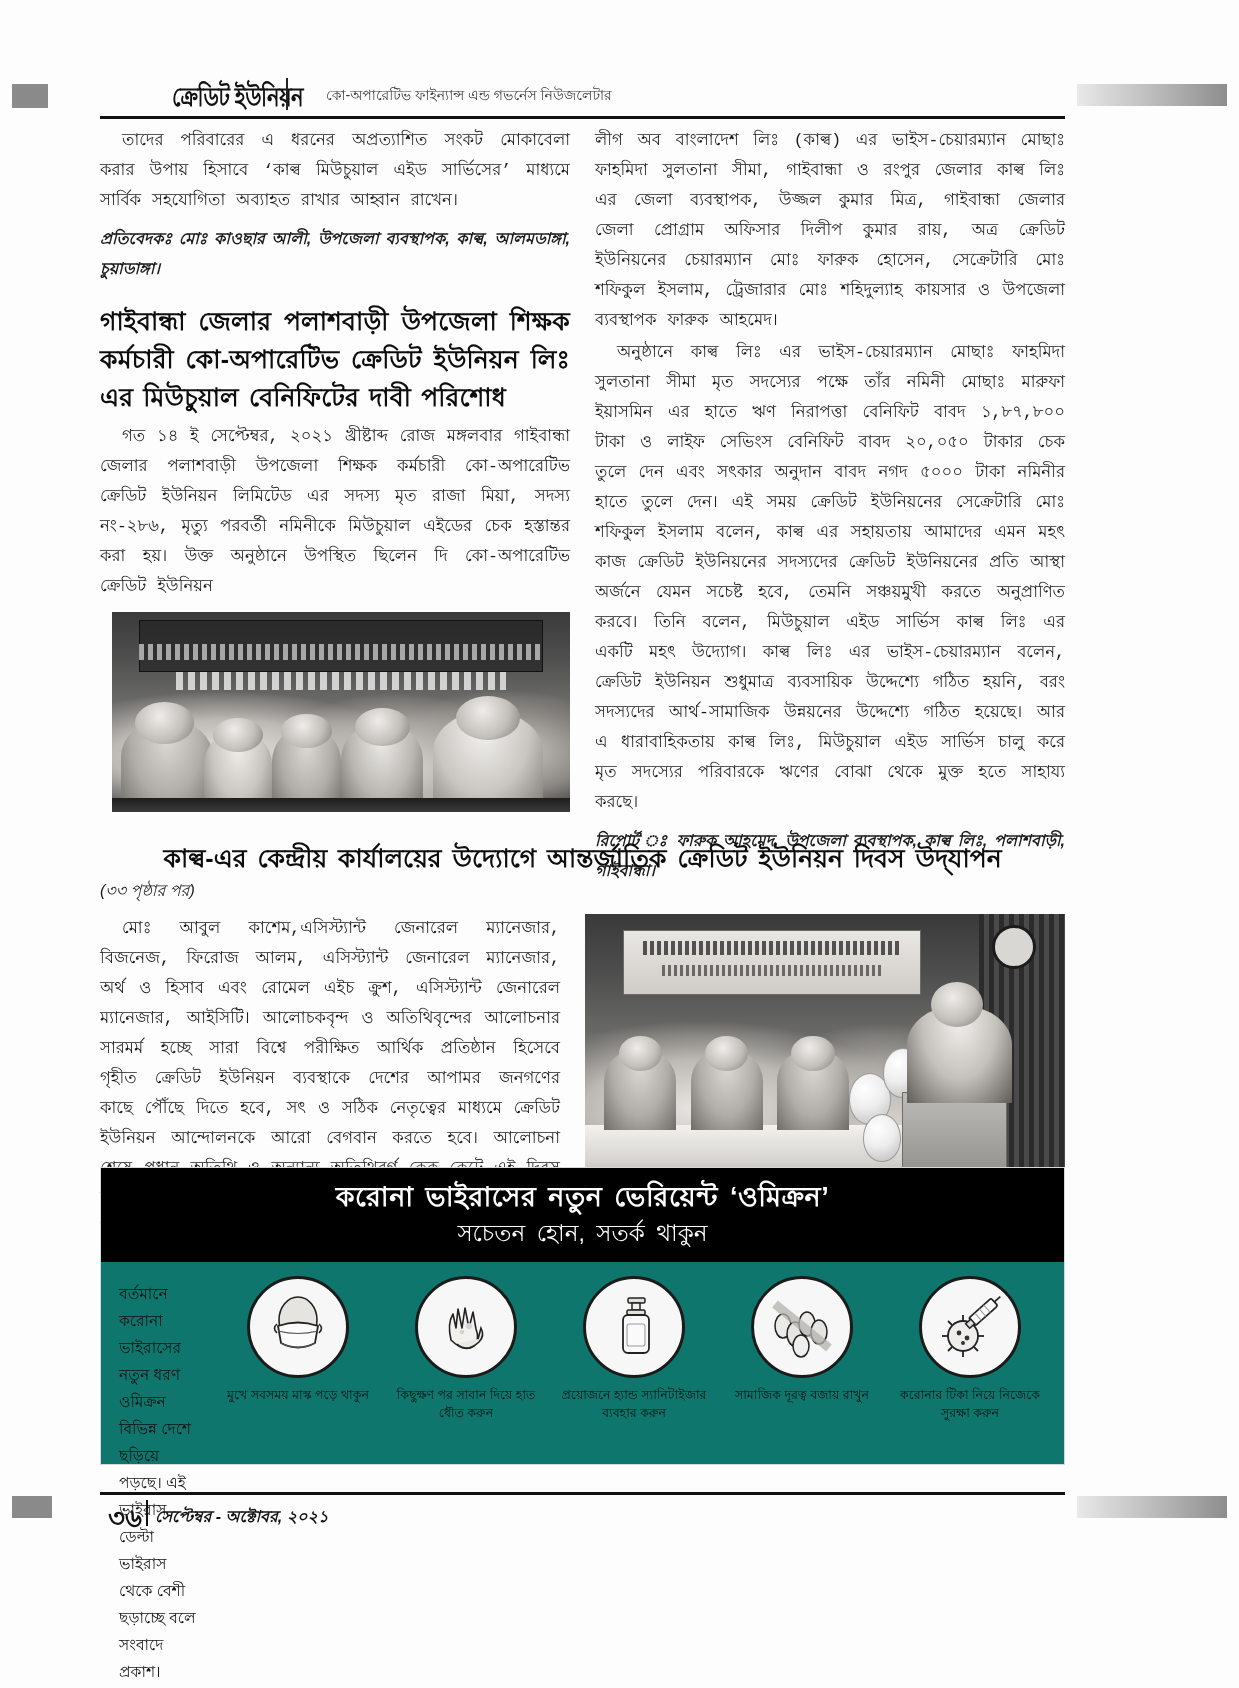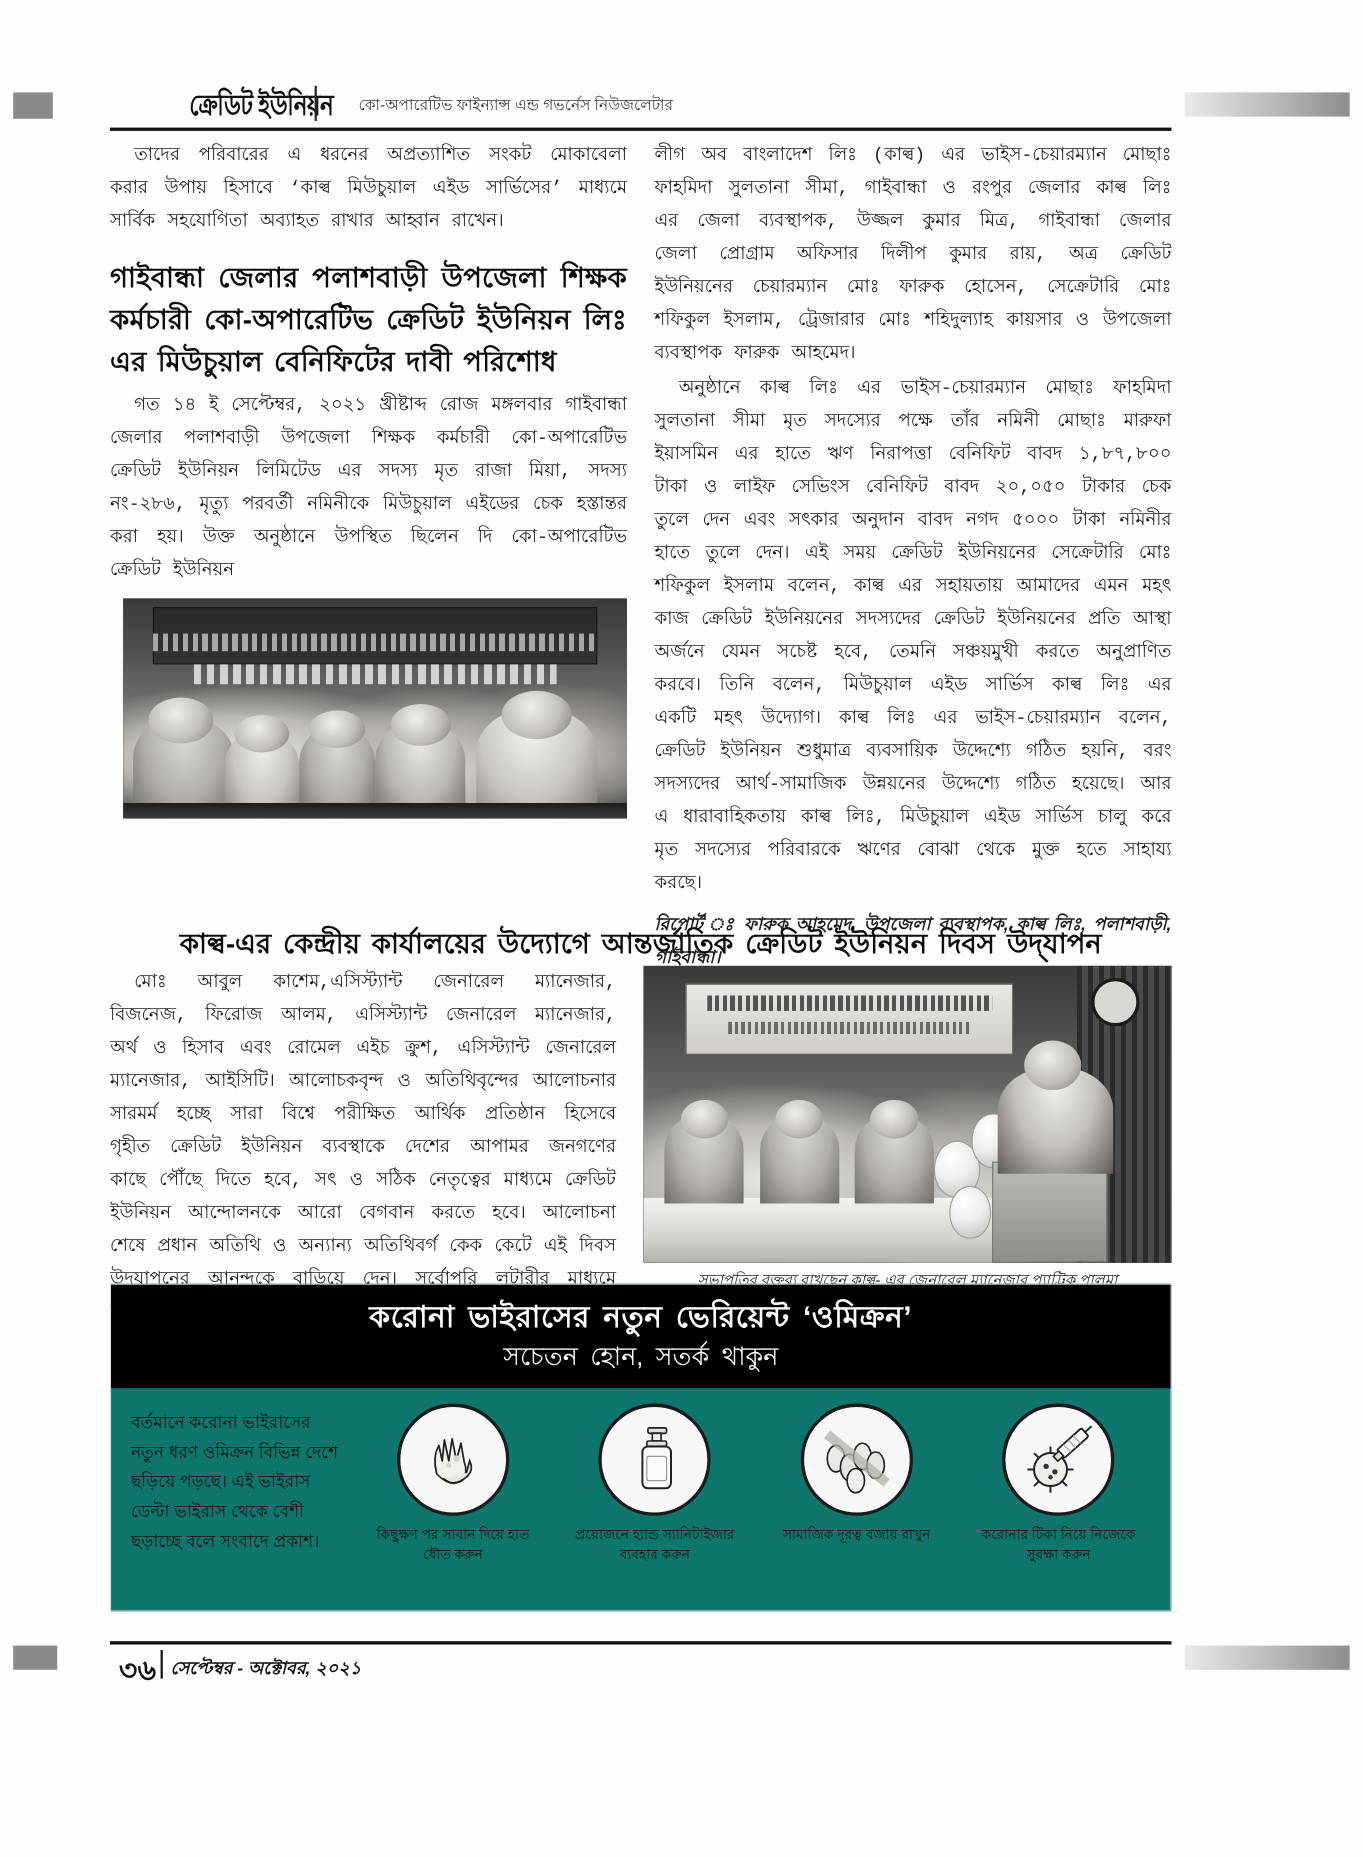--- a/index.html
+++ b/index.html
@@ -273,20 +273,21 @@
     <div class="mast-left-block"></div>
     <div class="mast-logo">ক্রেডিট ইউনিয়ন</div>
     <div class="mast-divider"></div>
     <div class="mast-title">কো-অপারেটিভ ফাইন্যান্স এন্ড গভর্নেস নিউজলেটার</div>
     <div class="mast-right-block"></div>
   </div>
   <div class="rule-top"></div>
 
   <div class="col-left">
     <p class="body">তাদের পরিবারের এ ধরনের অপ্রত্যাশিত সংকট মোকাবেলা করার উপায় হিসাবে ‘কাল্ব মিউচুয়াল এইড সার্ভিসের’ মাধ্যমে সার্বিক সহযোগিতা অব্যাহত রাখার আহ্বান রাখেন।</p>
+    <p class="byline">প্রতিবেদকঃ মোঃ কাওছার আলী, উপজেলা ব্যবস্থাপক, কাল্ব, আলমডাঙ্গা, চুয়াডাঙ্গা।</p>
     <h2 class="headline">গাইবান্ধা জেলার পলাশবাড়ী উপজেলা শিক্ষক কর্মচারী কো-অপারেটিভ ক্রেডিট ইউনিয়ন লিঃ এর মিউচুয়াল বেনিফিটের দাবী পরিশোধ</h2>
     <p class="body">গত ১৪ ই সেপ্টেম্বর, ২০২১ খ্রীষ্টাব্দ রোজ মঙ্গলবার গাইবান্ধা জেলার পলাশবাড়ী উপজেলা শিক্ষক কর্মচারী কো-অপারেটিভ ক্রেডিট ইউনিয়ন লিমিটেড এর সদস্য মৃত রাজা মিয়া, সদস্য নং-২৮৬, মৃত্যু পরবর্তী নমিনীকে মিউচুয়াল এইডের চেক হস্তান্তর করা হয়। উক্ত অনুষ্ঠানে উপস্থিত ছিলেন দি কো-অপারেটিভ ক্রেডিট ইউনিয়ন</p>
 
     <div class="photo photo-1">
       <div class="ph-bg"></div>
       <div class="ph-banner"></div>
       <div class="ph-banner-l1"></div>
       <div class="ph-banner-l2"></div>
       <div class="ph-person" style="left:2%;bottom:0;width:20%;height:46%;"></div>
       <div class="ph-head" style="left:5%;bottom:34%;width:13%;height:21%;"></div>
@@ -303,20 +304,21 @@
   </div>
 
   <div class="col-right">
     <p class="body noind">লীগ অব বাংলাদেশ লিঃ (কাল্ব) এর ভাইস-চেয়ারম্যান মোছাঃ ফাহমিদা সুলতানা সীমা, গাইবান্ধা ও রংপুর জেলার কাল্ব লিঃ এর জেলা ব্যবস্থাপক, উজ্জল কুমার মিত্র, গাইবান্ধা জেলার জেলা প্রোগ্রাম অফিসার দিলীপ কুমার রায়, অত্র ক্রেডিট ইউনিয়নের চেয়ারম্যান মোঃ ফারুক হোসেন, সেক্রেটারি মোঃ শফিকুল ইসলাম, ট্রেজারার মোঃ শহিদুল্যাহ কায়সার ও উপজেলা ব্যবস্থাপক ফারুক আহমেদ।</p>
     <p class="body">অনুষ্ঠানে কাল্ব লিঃ এর ভাইস-চেয়ারম্যান মোছাঃ ফাহমিদা সুলতানা সীমা মৃত সদস্যের পক্ষে তাঁর নমিনী মোছাঃ মারুফা ইয়াসমিন এর হাতে ঋণ নিরাপত্তা বেনিফিট বাবদ ১,৮৭,৮০০ টাকা ও লাইফ সেভিংস বেনিফিট বাবদ ২০,০৫০ টাকার চেক তুলে দেন এবং সৎকার অনুদান বাবদ নগদ ৫০০০ টাকা নমিনীর হাতে তুলে দেন। এই সময় ক্রেডিট ইউনিয়নের সেক্রেটারি মোঃ শফিকুল ইসলাম বলেন, কাল্ব এর সহায়তায় আমাদের এমন মহৎ কাজ ক্রেডিট ইউনিয়নের সদস্যদের ক্রেডিট ইউনিয়নের প্রতি আস্থা অর্জনে যেমন সচেষ্ট হবে, তেমনি সঞ্চয়মুখী করতে অনুপ্রাণিত করবে। তিনি বলেন, মিউচুয়াল এইড সার্ভিস কাল্ব লিঃ এর একটি মহৎ উদ্যোগ। কাল্ব লিঃ এর ভাইস-চেয়ারম্যান বলেন, ক্রেডিট ইউনিয়ন শুধুমাত্র ব্যবসায়িক উদ্দেশ্যে গঠিত হয়নি, বরং সদস্যদের আর্থ-সামাজিক উন্নয়নের উদ্দেশ্যে গঠিত হয়েছে। আর এ ধারাবাহিকতায় কাল্ব লিঃ, মিউচুয়াল এইড সার্ভিস চালু করে মৃত সদস্যের পরিবারকে ঋণের বোঝা থেকে মুক্ত হতে সাহায্য করছে।</p>
     <p class="byline">রিপোর্ট ঃ ফারুক আহমেদ, উপজেলা ব্যবস্থাপক, কাল্ব লিঃ, পলাশবাড়ী, গাইবান্ধা।</p>
   </div>
 
   <div style="position:absolute;left:100px;top:838px;width:965px;">
     <h2 class="headline-wide">কাল্ব-এর কেন্দ্রীয় কার্যালয়ের উদ্যোগে আন্তর্জাতিক ক্রেডিট ইউনিয়ন দিবস উদ্‌যাপন</h2>
+    <div class="contd">(৩৩ পৃষ্ঠার পর)</div>
 
     <div style="position:relative;display:flex;gap:25px;align-items:flex-start;">
       <div style="width:460px;">
         <p class="body">মোঃ আবুল কাশেম,এসিস্ট্যান্ট জেনারেল ম্যানেজার, বিজনেজ, ফিরোজ আলম, এসিস্ট্যান্ট জেনারেল ম্যানেজার, অর্থ ও হিসাব এবং রোমেল এইচ ক্রুশ, এসিস্ট্যান্ট জেনারেল ম্যানেজার, আইসিটি। আলোচকবৃন্দ ও অতিথিবৃন্দের আলোচনার সারমর্ম হচ্ছে সারা বিশ্বে পরীক্ষিত আর্থিক প্রতিষ্ঠান হিসেবে গৃহীত ক্রেডিট ইউনিয়ন ব্যবস্থাকে দেশের আপামর জনগণের কাছে পৌঁছে দিতে হবে, সৎ ও সঠিক নেতৃত্বের মাধ্যমে ক্রেডিট ইউনিয়ন আন্দোলনকে আরো বেগবান করতে হবে। আলোচনা শেষে প্রধান অতিথি ও অন্যান্য অতিথিবর্গ কেক কেটে এই দিবস উদ্‌যাপনের আনন্দকে বাড়িয়ে দেন। সর্বোপরি লটারীর মাধ্যমে উপস্থিত সকলকে পুরস্কৃত করা হয়।</p>
       </div>
 
       <div style="width:480px;position:relative;">
         <div class="photo" style="width:480px;height:270px;">
           <div class="ph-bg"></div>
           <div class="ph-curtain"></div>
@@ -345,20 +347,33 @@
 
   <div class="covid">
     <div class="covid-head">
       <div class="l1">করোনা ভাইরাসের নতুন ভেরিয়েন্ট ‘ওমিক্রন’</div>
       <div class="l2">সচেতন হোন, সতর্ক থাকুন</div>
     </div>
     <div class="covid-body">
       <div class="covid-note">বর্তমানে করোনা ভাইরাসের নতুন ধরণ ওমিক্রন বিভিন্ন দেশে ছড়িয়ে পড়ছে। এই ভাইরাস ডেল্টা ভাইরাস থেকে বেশী ছড়াচ্ছে বলে সংবাদে প্রকাশ।</div>
       <div class="covid-icons">
 
+        <div class="covid-item">
+          <div class="covid-circle">
+            <svg width="74" height="74" viewBox="0 0 74 74" aria-hidden="true">
+              <ellipse cx="37" cy="30" rx="19" ry="23" fill="#e6e4e0" stroke="#222" stroke-width="1.6"></ellipse>
+              <path d="M16 34 q-5 4 0 9" fill="none" stroke="#222" stroke-width="1.6"></path>
+              <path d="M58 34 q5 4 0 9" fill="none" stroke="#222" stroke-width="1.6"></path>
+              <path d="M17 36 q20 -7 40 0 l-3 17 q-17 9 -34 0 z" fill="#fbfbfb" stroke="#222" stroke-width="1.8"></path>
+              <path d="M17 41 q20 5 40 0" fill="none" stroke="#555" stroke-width="1.1"></path>
+              <path d="M20 53 q17 9 34 0" fill="none" stroke="#555" stroke-width="1.1"></path>
+            </svg>
+          </div>
+          <div class="covid-label">মুখে সবসময় মাস্ক পড়ে থাকুন</div>
+        </div>
 
         <div class="covid-item">
           <div class="covid-circle">
             <svg width="74" height="74" viewBox="0 0 74 74" aria-hidden="true">
               <path d="M22 50 q-4 -16 2 -26 l3 14 2 -19 4 19 3 -20 4 20 4 -16 3 17 q4 10 -2 17 q-10 7 -23 -6 z" fill="#f2f1ee" stroke="#222" stroke-width="1.6" stroke-linejoin="round"></path>
               <path d="M28 54 q10 9 22 -2 q6 -6 2 -14 l-3 11" fill="#e9e8e5" stroke="#222" stroke-width="1.6"></path>
               <circle cx="40" cy="36" r="3" fill="#d5d3cf"></circle>
               <circle cx="33" cy="42" r="2.3" fill="#d5d3cf"></circle>
             </svg>
           </div>

